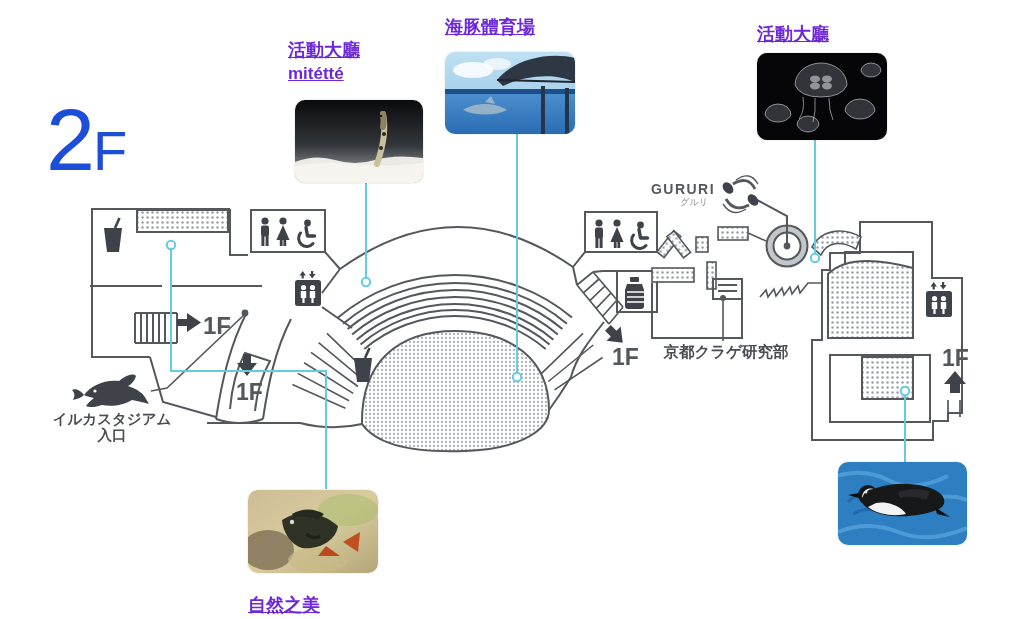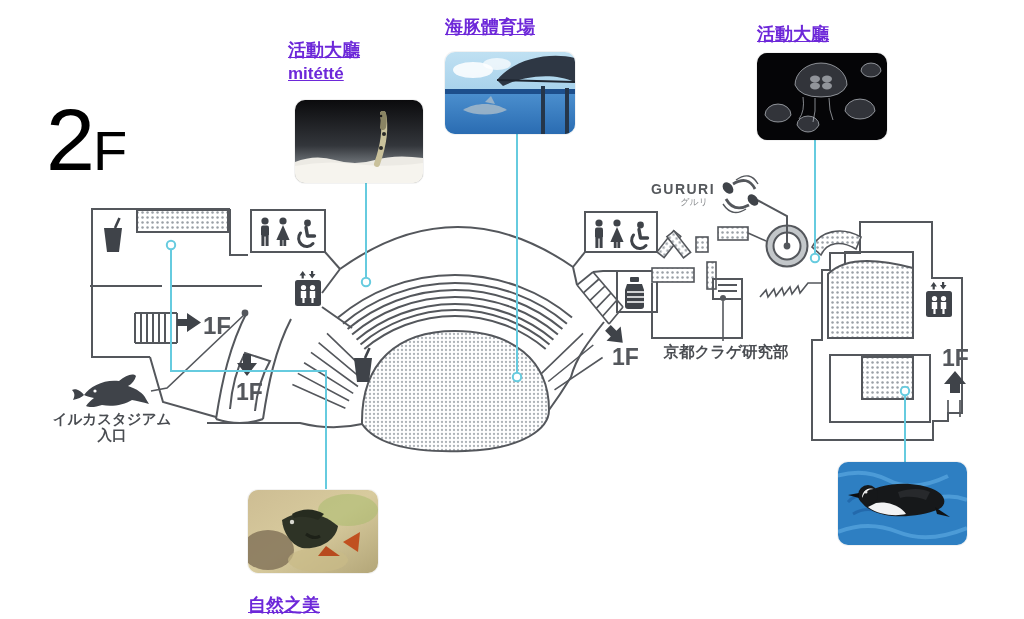--- a/index.html
+++ b/index.html
@@ -1,18 +1,18 @@
 <!DOCTYPE html>
 <html><head>
 <meta charset="utf-8">
 <style>
   html,body{margin:0;padding:0;background:#fff;}
   .stage{position:relative;width:1024px;height:619px;background:#fff;overflow:hidden;
          font-family:"Liberation Sans","DejaVu Sans",sans-serif;}
-  .floor-title{position:absolute;left:46px;top:96px;color:#000000;line-height:1;}
+  .floor-title{position:absolute;left:46px;top:96px;color:#1d4ed8;line-height:1;}
   .floor-title .num{font-size:88px;font-weight:500;letter-spacing:-2px;}
   .floor-title .suf{font-size:56px;font-weight:500;}
   .zone-label{position:absolute;color:#6d28d9;font-weight:bold;font-size:18px;text-align:left;white-space:nowrap;text-decoration:underline;}
   .zone-sublabel{font-size:17px;font-weight:bold;margin-top:2px;}
   .photo{position:absolute;border-radius:10px;overflow:hidden;box-shadow:0 0 0 1px rgba(0,0,0,.05);}
   .photo svg{display:block;}
   svg.maplayer{position:absolute;left:0;top:0;}
   .maptext{font-family:"Liberation Sans","DejaVu Sans",sans-serif;}
 </style>
 </head>

